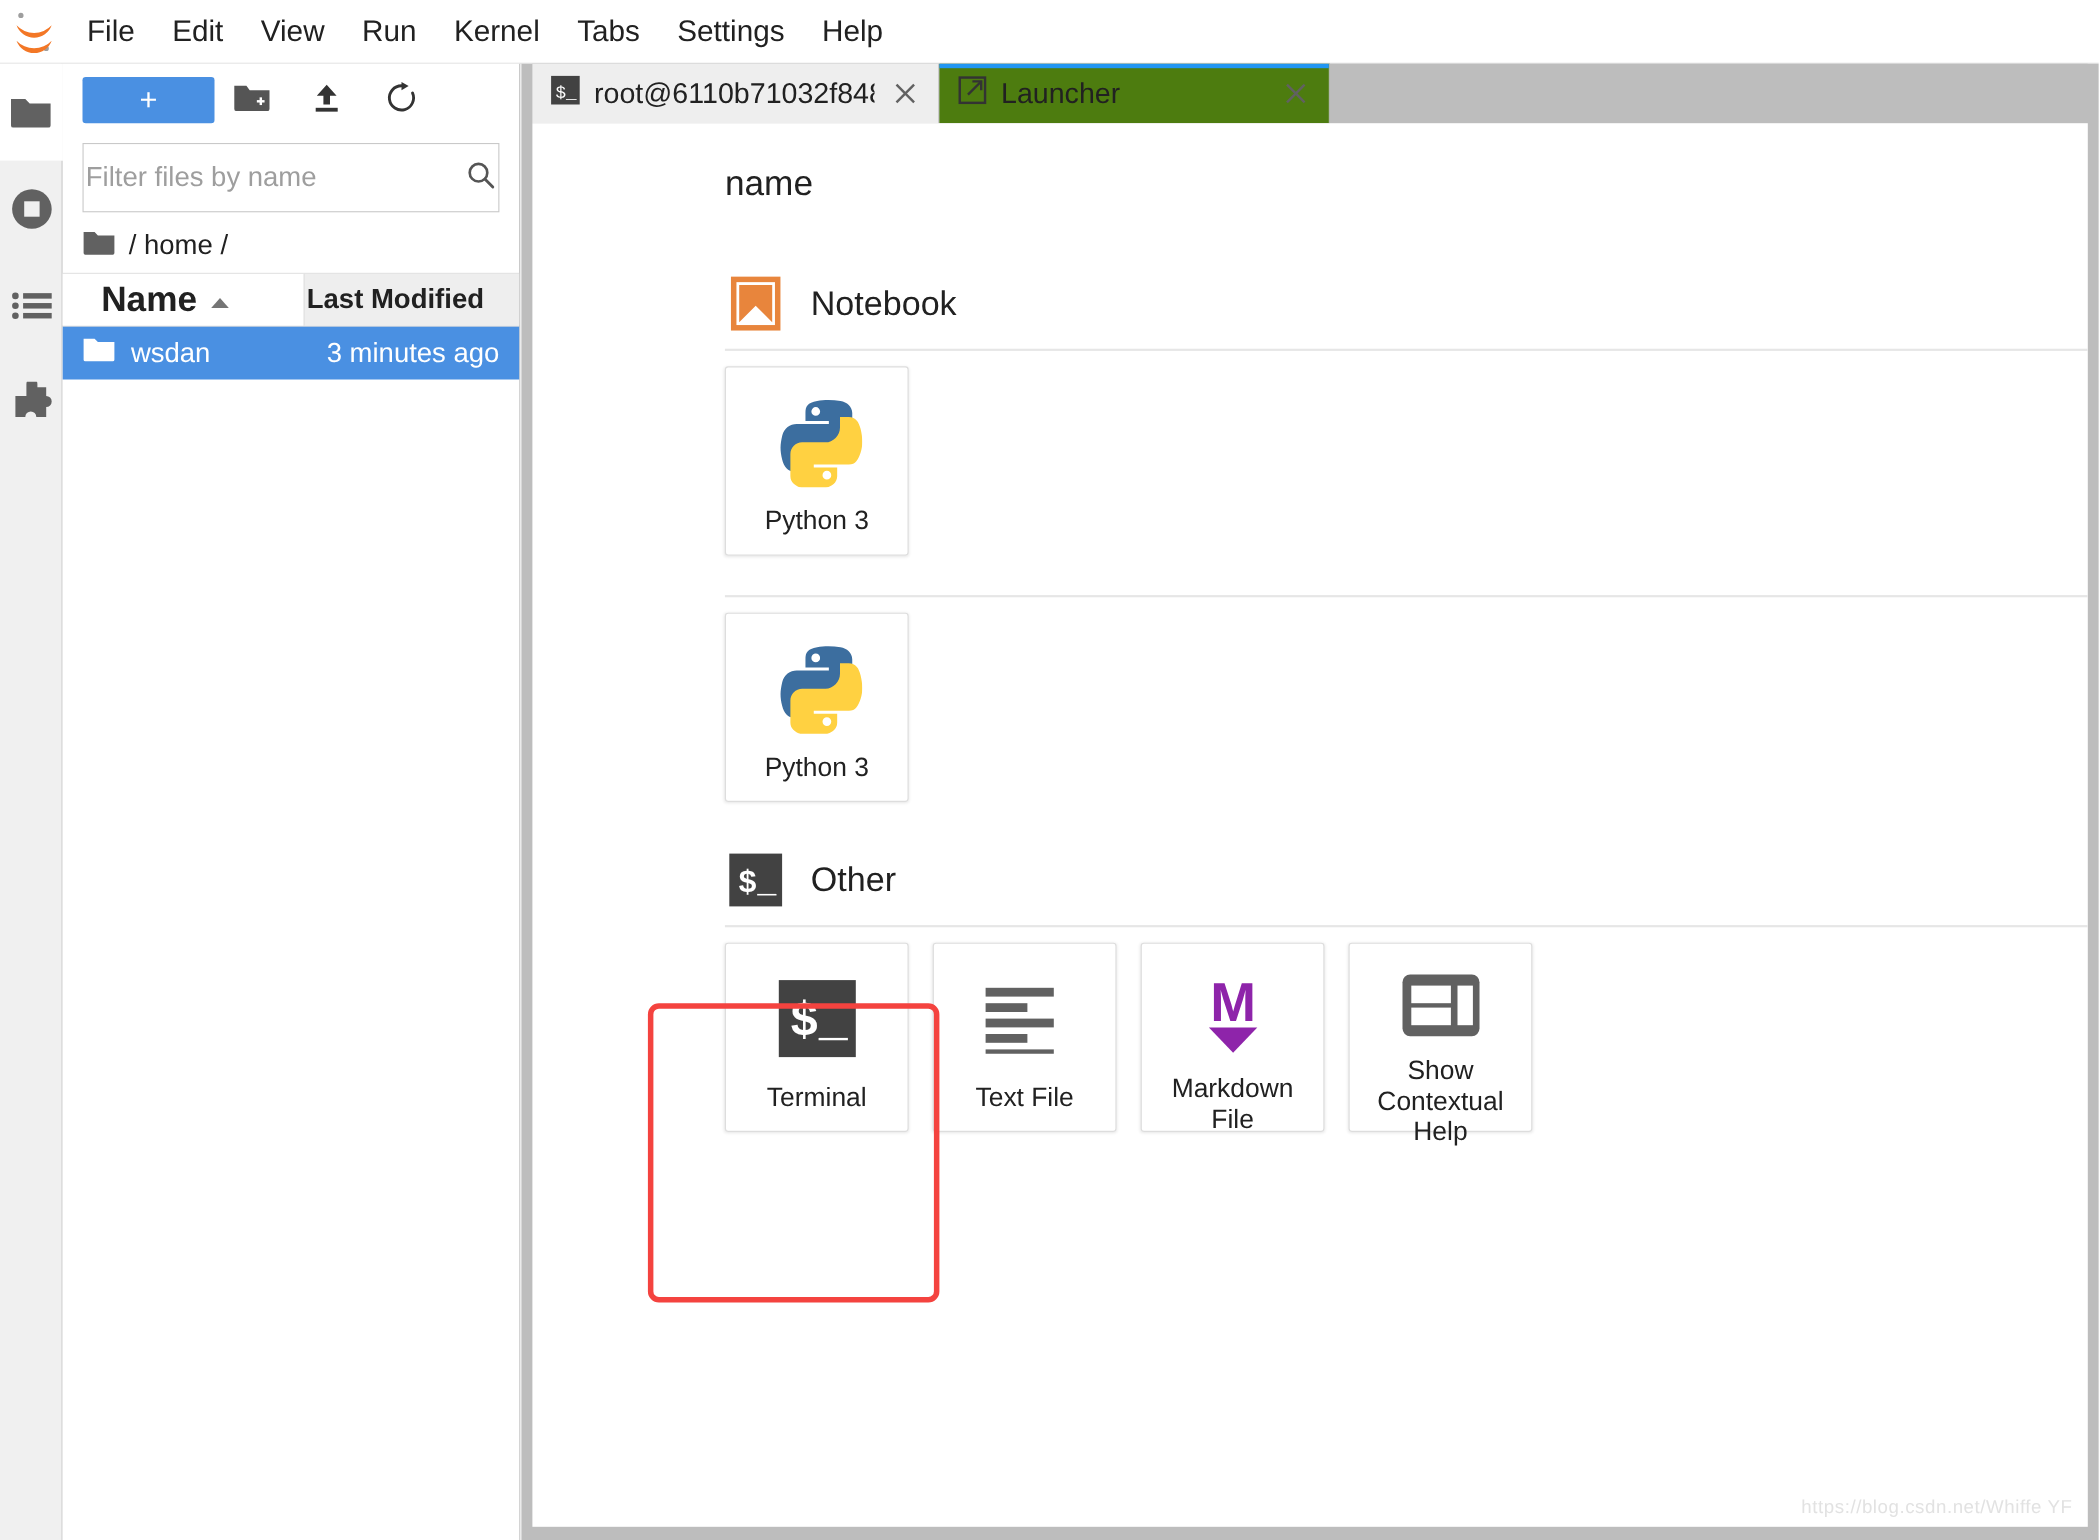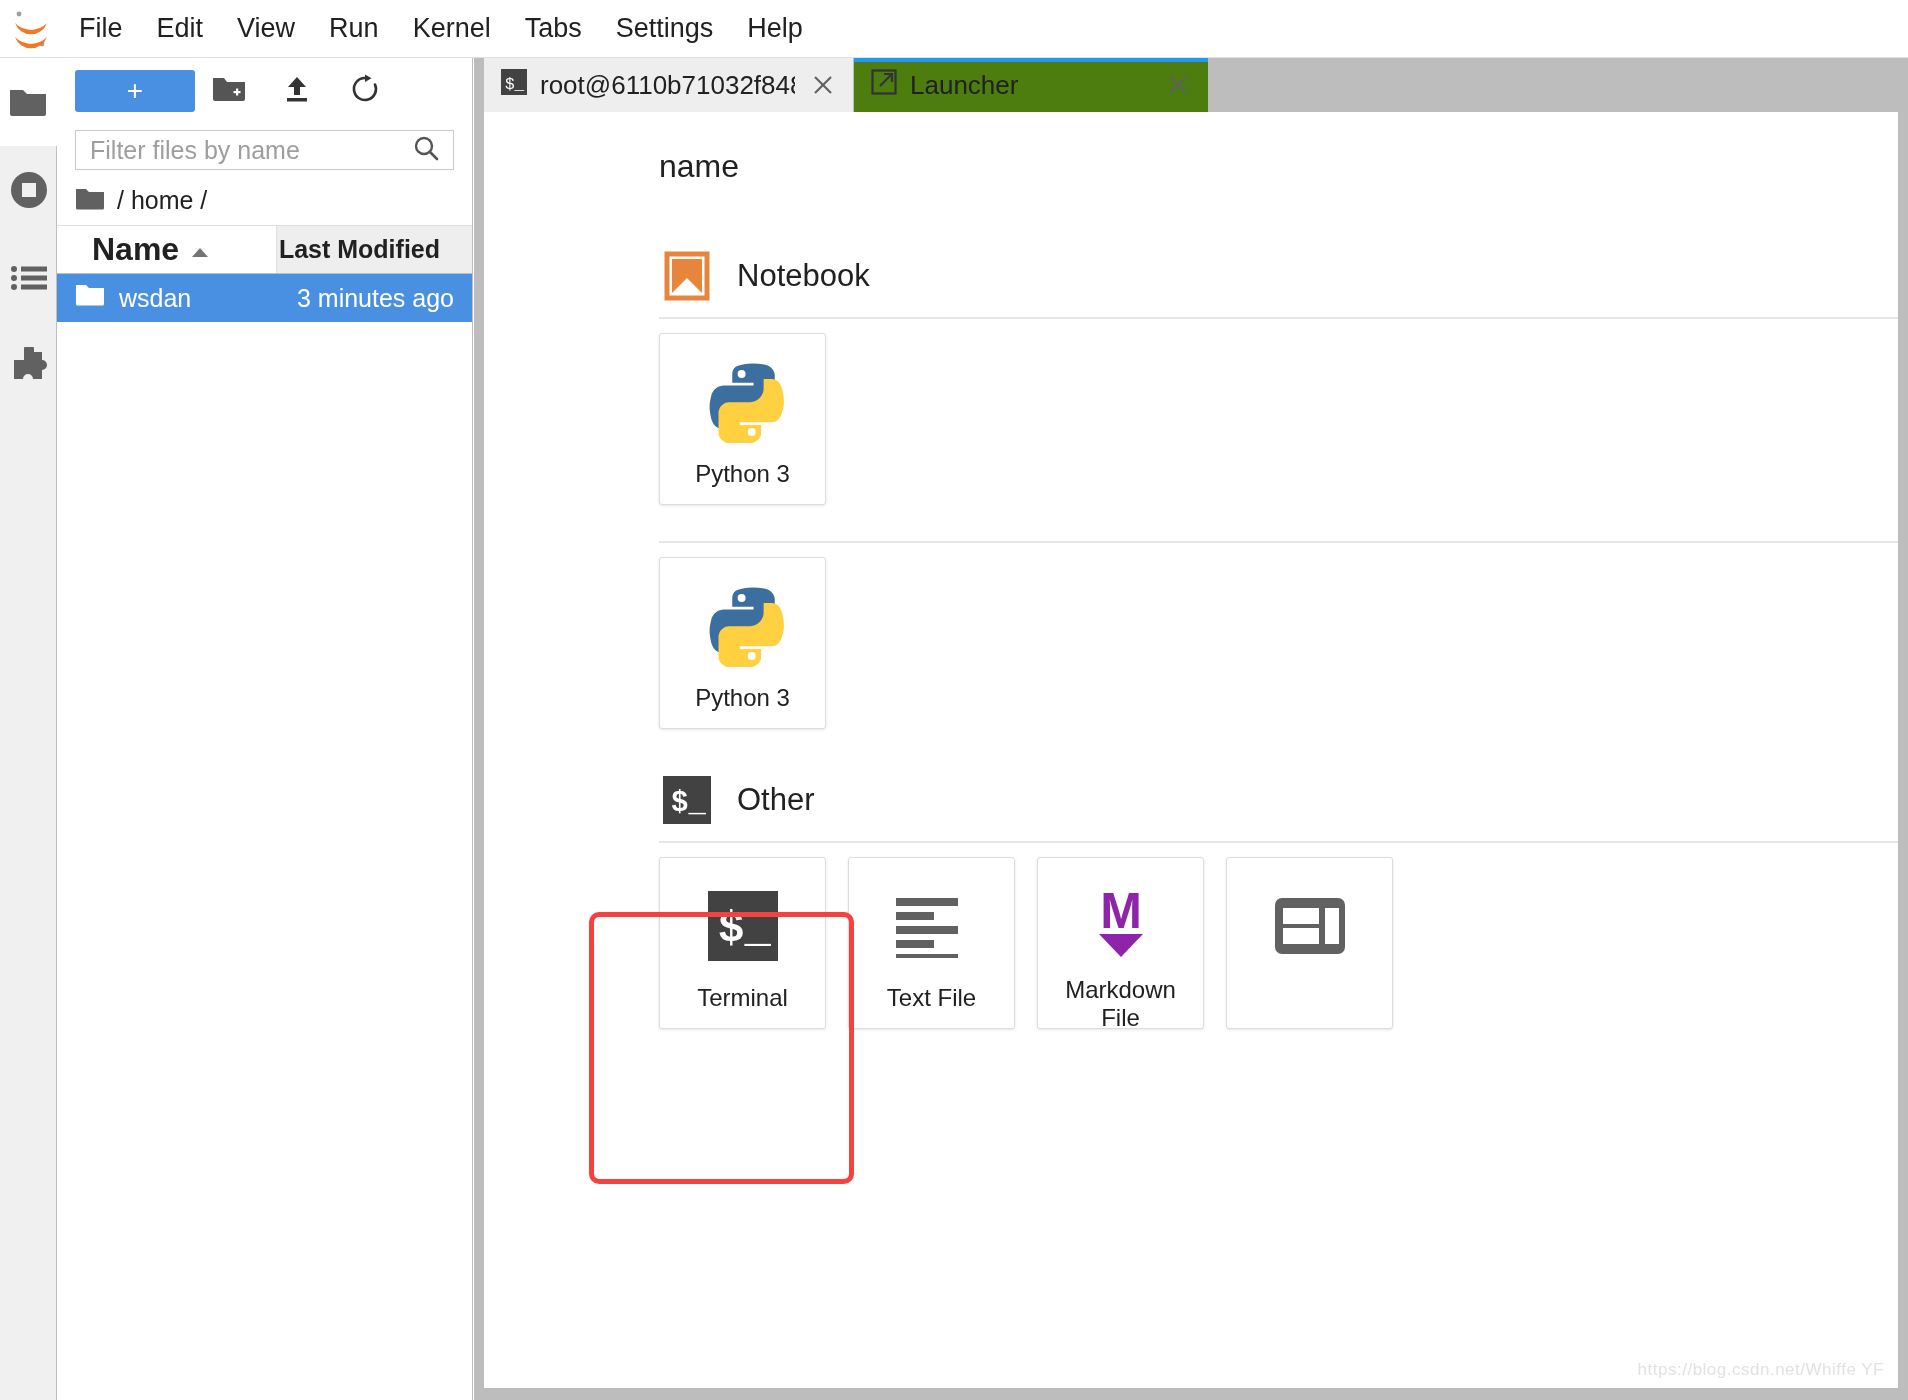--- a/index.html
+++ b/index.html
@@ -45,22 +45,22 @@
   .new-btn {
     width: 120px; height: 42px; background: #4a90e2; border: none; border-radius: 3px;
     color: #fff; font-size: 28px; line-height: 1; cursor: pointer;
     display: flex; align-items: center; justify-content: center;
   }
   .tb-icon {
     width: 68px; height: 48px; display: flex; align-items: center; justify-content: center;
     cursor: pointer;
   }
   .fb-filter {
-    margin: 6px 18px 0 18px; height: 40px; border: 1px solid #c9c9c9;
-    display: flex; align-items: center; padding: 0 14px; background: #fff;
+    margin: 6px 18px 0 18px; height: 63px; border: 1px solid #c9c9c9;
+    display: flex; align-items: center; padding: 0 2px; background: #fff;
   }
   .fb-filter input {
     flex: 1; border: none; outline: none; font-size: 25px; color: #333;
     font-family: "Liberation Sans", sans-serif; background: transparent;
   }
   .fb-filter input::placeholder { color: #9e9e9e; }
   .fb-breadcrumb {
     height: 50px; display: flex; align-items: center; gap: 12px; padding: 0 18px;
     border-bottom: 1px solid #e0e0e0; margin-top: 6px;
   }
@@ -407,20 +407,21 @@
 
               <div class="card">
                 <span class="card-icon">
                   <svg width="74" height="60" viewBox="0 0 74 60">
                     <rect x="2" y="2" width="70" height="56" rx="7" fill="#616161"></rect>
                     <rect x="10" y="12" width="36" height="16" fill="#ffffff"></rect>
                     <rect x="10" y="32" width="36" height="16" fill="#ffffff"></rect>
                     <rect x="52" y="12" width="14" height="36" fill="#ffffff"></rect>
                   </svg>
                 </span>
+                <span class="card-label">Show Contextual Help</span>
               </div>
 
             </div>
           </div>
 
         </div>
 
         <div class="annotation"></div>
         <div class="watermark">https://blog.csdn.net/Whiffe YF</div>
       </div>

